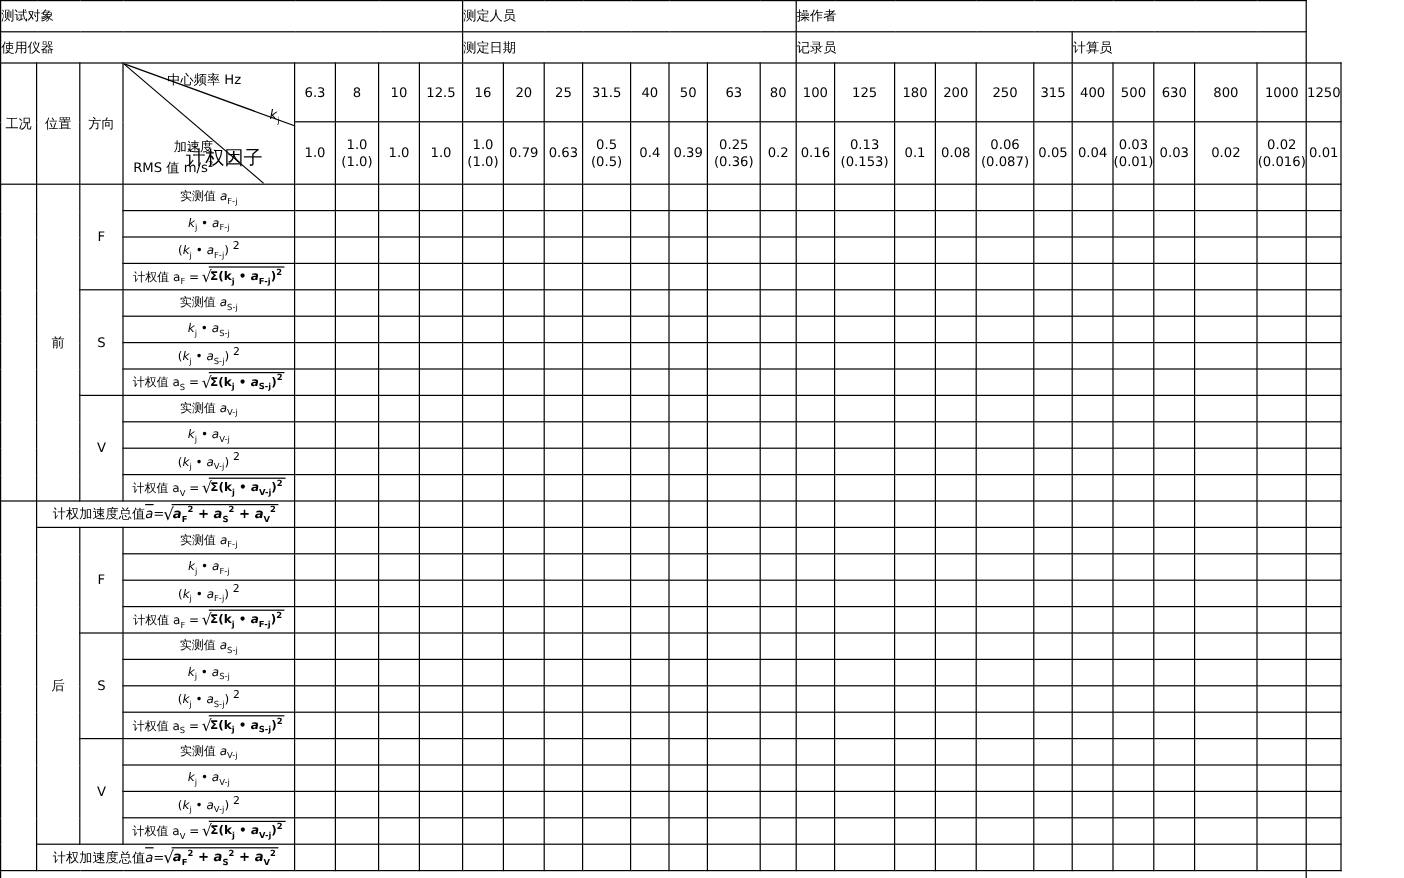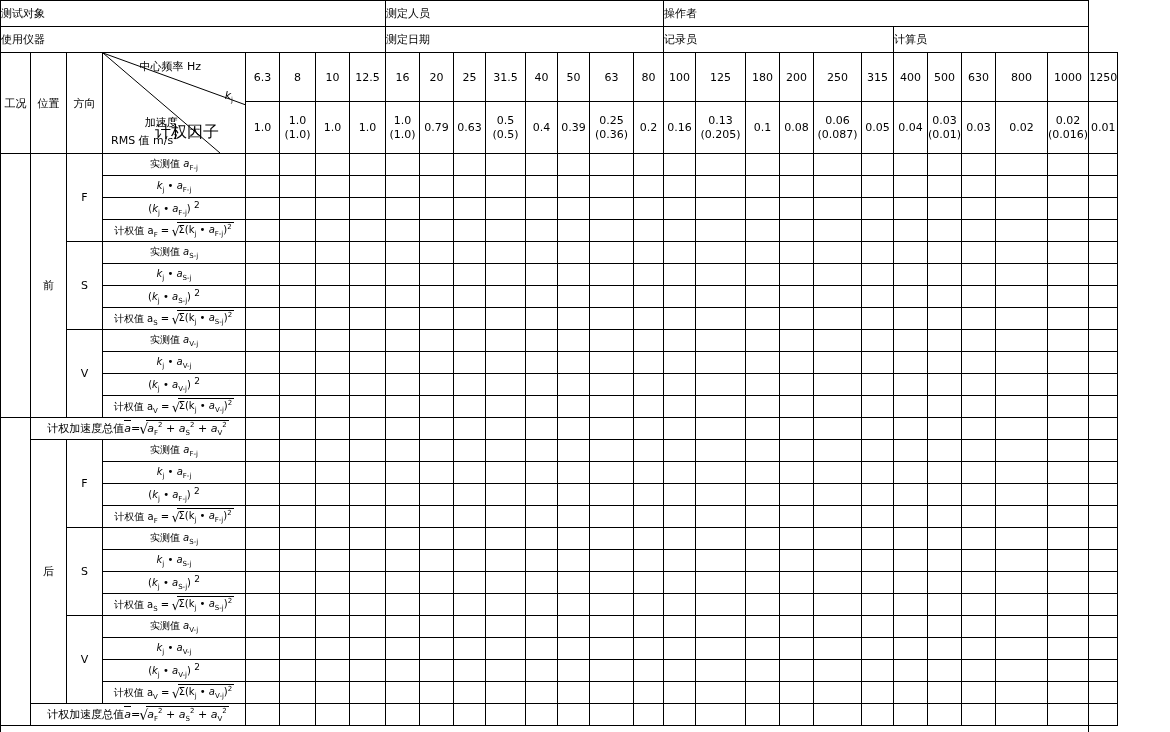--- a/index.html
+++ b/index.html
@@ -17,21 +17,21 @@
   .diag{position:relative;height:100px;}
   .diag svg{position:absolute;left:0;top:0;}
   .diag .t1{position:absolute;right:44px;top:6px;font-size:11px;white-space:nowrap;}
   .diag .t2{position:absolute;right:12px;top:36px;font-size:11px;white-space:nowrap;}
   .diag .t3{position:absolute;right:26px;top:69px;font-size:16px;white-space:nowrap;}
   .diag .t4{position:absolute;left:8px;top:62px;font-size:11px;white-space:nowrap;line-height:1.5;text-align:right;}
   .formula{font-size:10px;white-space:nowrap;text-align:center;}
   i.v{font-style:italic;}
   sub{font-size:7px;}
   sup{font-size:7px;}
-  .sqrt{display:inline-block;border-top:1px solid #000;padding:0 2px 0 1px;margin-left:-1px;}
+  .sqrt{display:inline-block;border-top:1px solid #000;padding:0 2px 0 1px;margin-left:-1px;font-weight:bold;}
   .note{font-size:11px;padding-left:18px;}
 </style>
 </head>
 <body>
 
 <div id="sheet">
 <table class="main">
   <colgroup>
     <col style="width:30px">
         <col style="width:36px">
@@ -126,21 +126,21 @@
     <td class="kval"><span class="kv"><span style="display:block">1.0</span></span></td>
     <td class="kval"><span class="kv"><span style="display:block">1.0</span><span style="display:block">(1.0)</span></span></td>
     <td class="kval"><span class="kv"><span style="display:block">0.79</span></span></td>
     <td class="kval"><span class="kv"><span style="display:block">0.63</span></span></td>
     <td class="kval"><span class="kv"><span style="display:block">0.5</span><span style="display:block">(0.5)</span></span></td>
     <td class="kval"><span class="kv"><span style="display:block">0.4</span></span></td>
     <td class="kval"><span class="kv"><span style="display:block">0.39</span></span></td>
     <td class="kval"><span class="kv"><span style="display:block">0.25</span><span style="display:block">(0.36)</span></span></td>
     <td class="kval"><span class="kv"><span style="display:block">0.2</span></span></td>
     <td class="kval"><span class="kv"><span style="display:block">0.16</span></span></td>
-    <td class="kval"><span class="kv"><span style="display:block">0.13</span><span style="display:block">(0.205)</span></span></td>
+    <td class="kval"><span class="kv"><span style="display:block">0.13</span><span style="display:block">(0.153)</span></span></td>
     <td class="kval"><span class="kv"><span style="display:block">0.1</span></span></td>
     <td class="kval"><span class="kv"><span style="display:block">0.08</span></span></td>
     <td class="kval"><span class="kv"><span style="display:block">0.06</span><span style="display:block">(0.087)</span></span></td>
     <td class="kval"><span class="kv"><span style="display:block">0.05</span></span></td>
     <td class="kval"><span class="kv"><span style="display:block">0.04</span></span></td>
     <td class="kval"><span class="kv"><span style="display:block">0.03</span><span style="display:block">(0.01)</span></span></td>
     <td class="kval"><span class="kv"><span style="display:block">0.03</span></span></td>
     <td class="kval"><span class="kv"><span style="display:block">0.02</span></span></td>
     <td class="kval"><span class="kv"><span style="display:block">0.02</span><span style="display:block">(0.016)</span></span></td>
     <td class="kval"><span class="kv"><span style="display:block">0.01</span></span></td>

